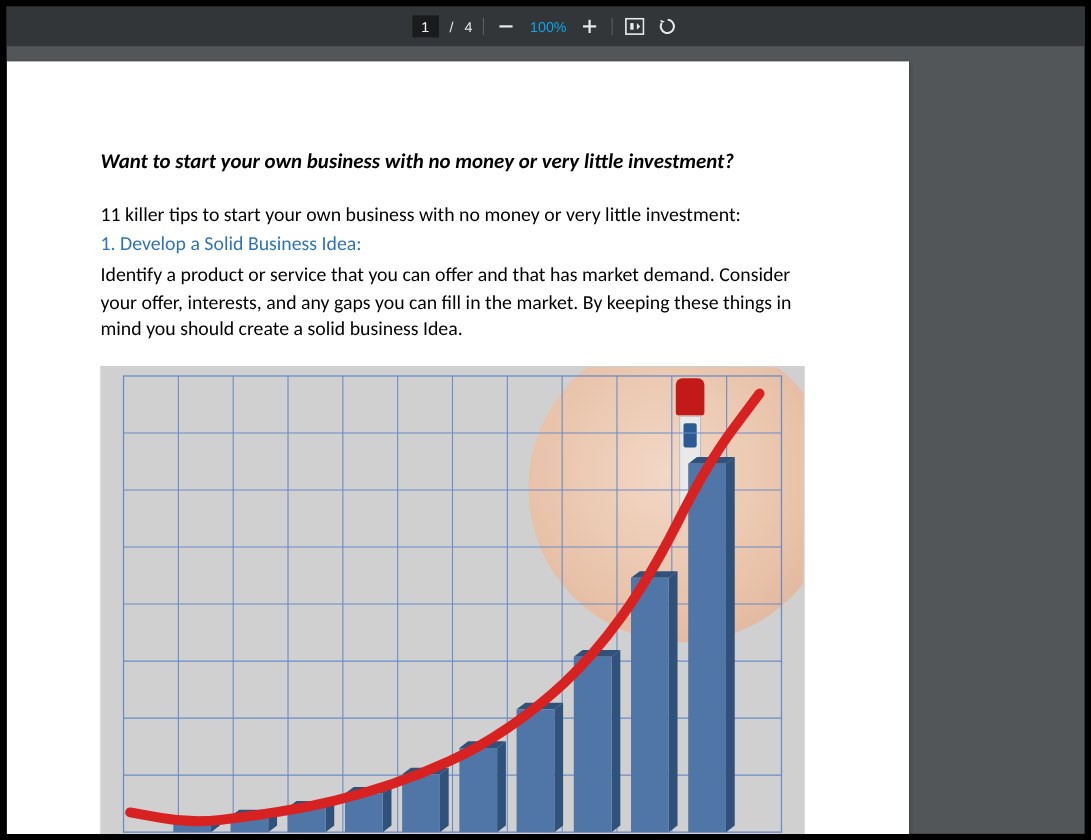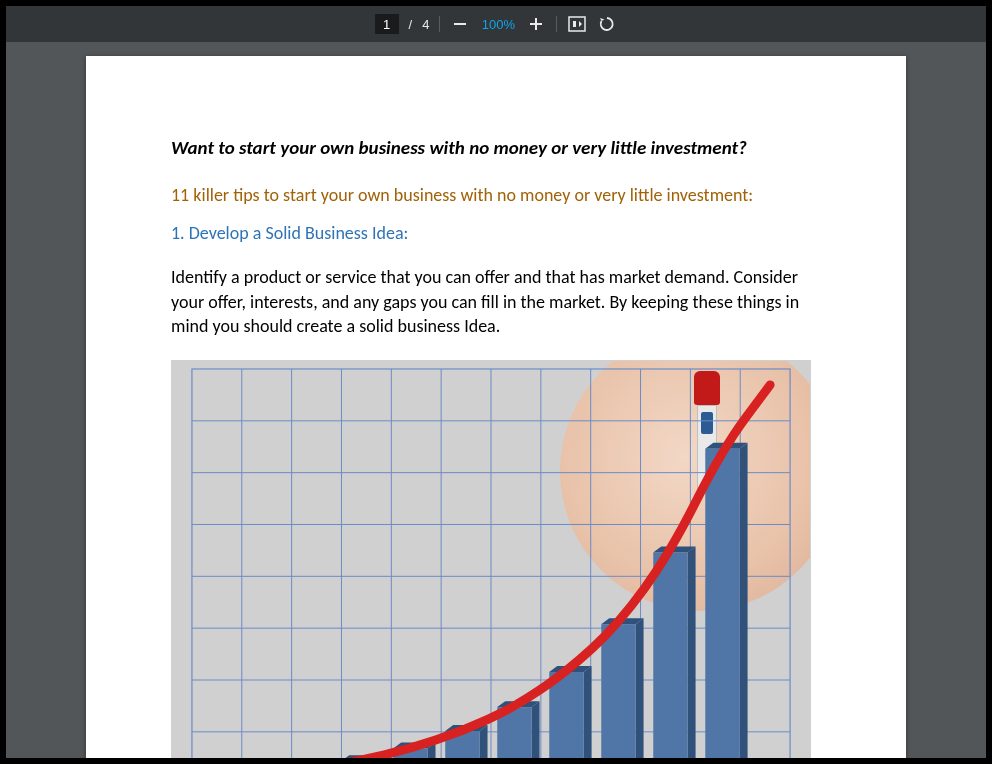--- a/index.html
+++ b/index.html
@@ -6,26 +6,26 @@
     body { background:#000; font-family: Calibri, "Segoe UI", Arial, sans-serif; width:992px; height:764px; overflow:hidden; position:relative; }
     .viewer-frame { position:absolute; inset:6px; background:#525659; overflow:hidden; }
     .toolbar { position:absolute; top:0; left:0; right:0; height:36px; background:#323639; display:flex; align-items:center; justify-content:center; color:#fff; font-family:"Segoe UI", Arial, sans-serif; font-size:13px; }
     .toolbar .group { display:flex; align-items:center; gap:10px; }
     .toolbar .sep { width:1px; height:16px; background:#5a5d60; margin:0 10px; }
     .page-input { width:24px; height:20px; background:#191b1c; color:#fff; border:none; text-align:center; font-size:13px; font-family:inherit; padding:0; }
     .page-total { color:#e6e6e6; }
     .zoom-label { color:#0ea5e9; min-width:36px; text-align:center; }
     .tb-btn { width:20px; height:20px; display:flex; align-items:center; justify-content:center; cursor:pointer; color:#e8eaed; }
     .tb-btn svg { display:block; }
-    .page-container { position:absolute; top:36px; bottom:0; left:0; right:0; overflow:auto; display:flex; justify-content:center; }
+    .page-container { position:absolute; top:36px; bottom:0; left:0; right:0; overflow:auto; display:flex; }
     .page { width:820px; background:#fff; margin-top:14px; box-shadow:0 1px 4px rgba(0,0,0,0.4); padding:80px 85px 0 85px; min-height:1060px; color:#000; }
     .p-title { font-weight:bold; font-style:italic; font-size:19px; line-height:1.3; margin-bottom:22px; }
     .p-body { font-size:18px; line-height:1.35; margin-bottom:22px; }
-    .p-h2 { color:#a16207; font-size:18px; line-height:1.35; margin-bottom:14px; }
-    .p-h3 { color:#2e74b5; font-size:18px; line-height:1.35; margin-bottom:20px; }
+    .p-h2 { color:#000000; font-size:18px; line-height:1.35; margin-bottom:2px; }
+    .p-h3 { color:#2e74b5; font-size:18px; line-height:1.35; margin-bottom:5px; }
     .chart-wrap { width:640px; height:430px; background:#d0d0d0; position:relative; border:1px solid #d0d0d0; overflow:hidden; }
     .chart-svg { position:absolute; inset:0; }
     .hand { position:absolute; right:-30px; top:-30px; width:280px; height:280px; border-radius:50%; background:radial-gradient(circle at 45% 45%, #f4d8c5 0%, #eac2a8 55%, #d9ab90 100%); opacity:0.95; }
     .marker { position:absolute; top:10px; right:90px; width:26px; height:120px; }
     .marker .cap { width:26px; height:34px; background:#c21919; border-radius:6px 6px 3px 3px; }
     .marker .body { width:20px; height:86px; background:#e9e9e9; border:1px solid #bfbfbf; margin:0 auto; border-radius:0 0 3px 3px; position:relative; }
     .marker .body::after { content:""; position:absolute; top:6px; left:3px; width:12px; height:22px; background:#2c5b93; border-radius:2px; }
   </style>
 </head>
 <body>

